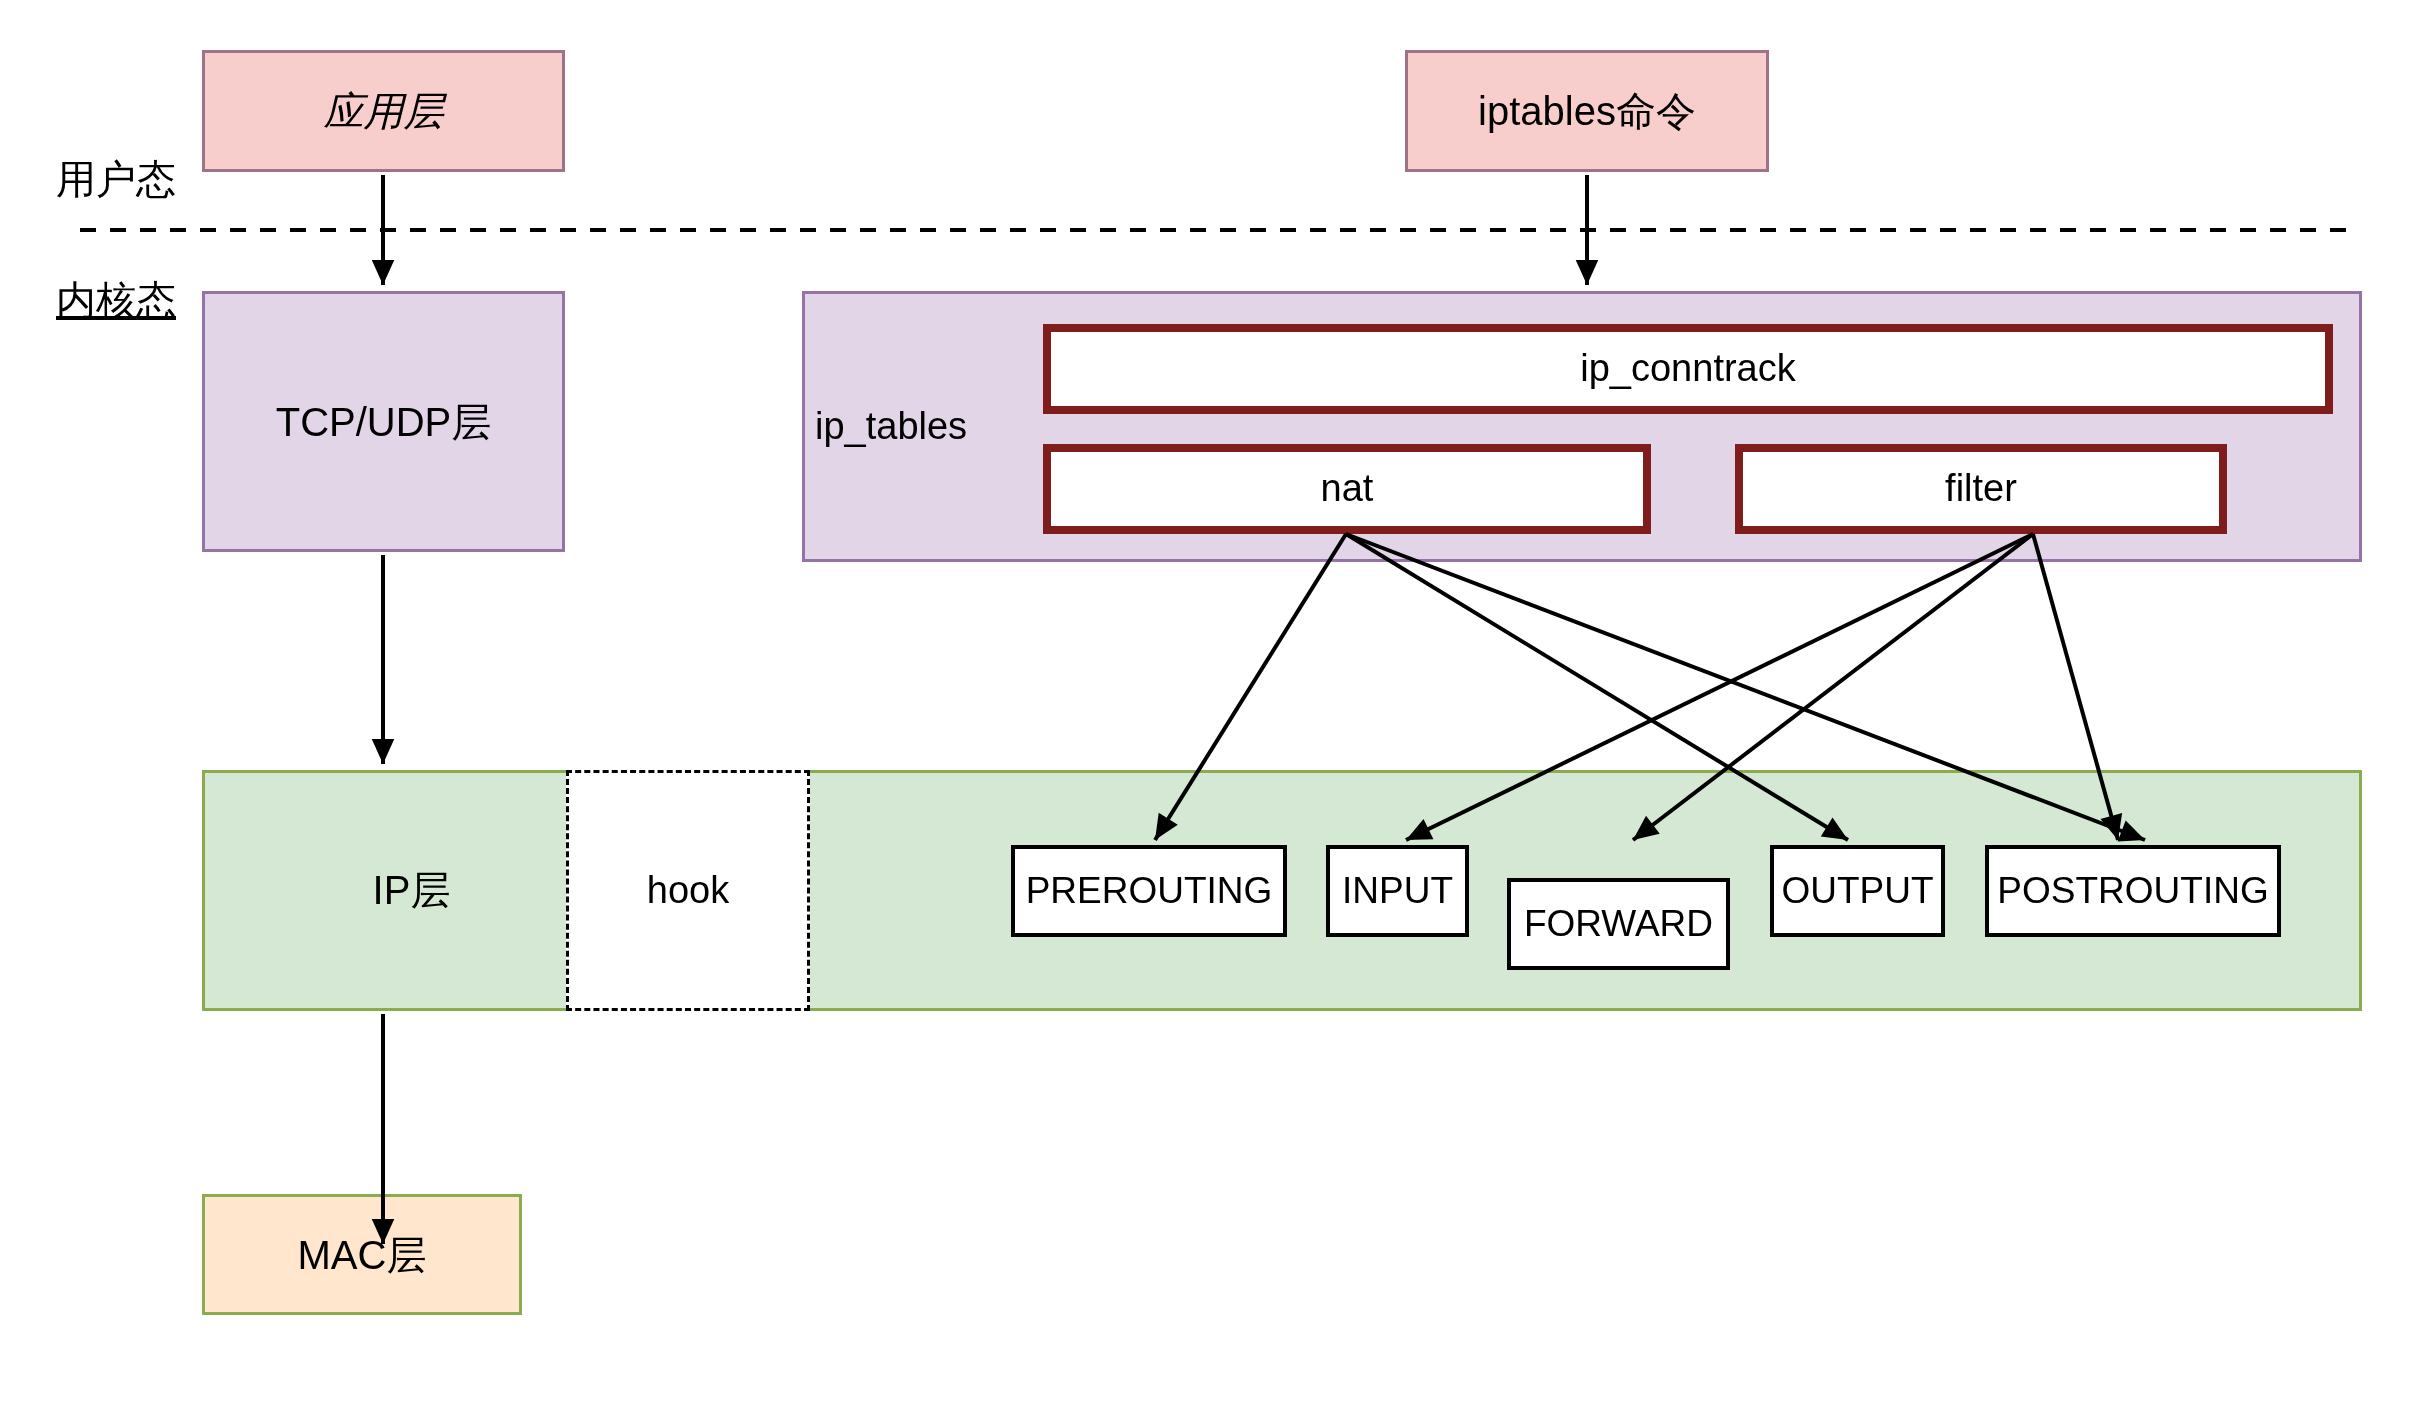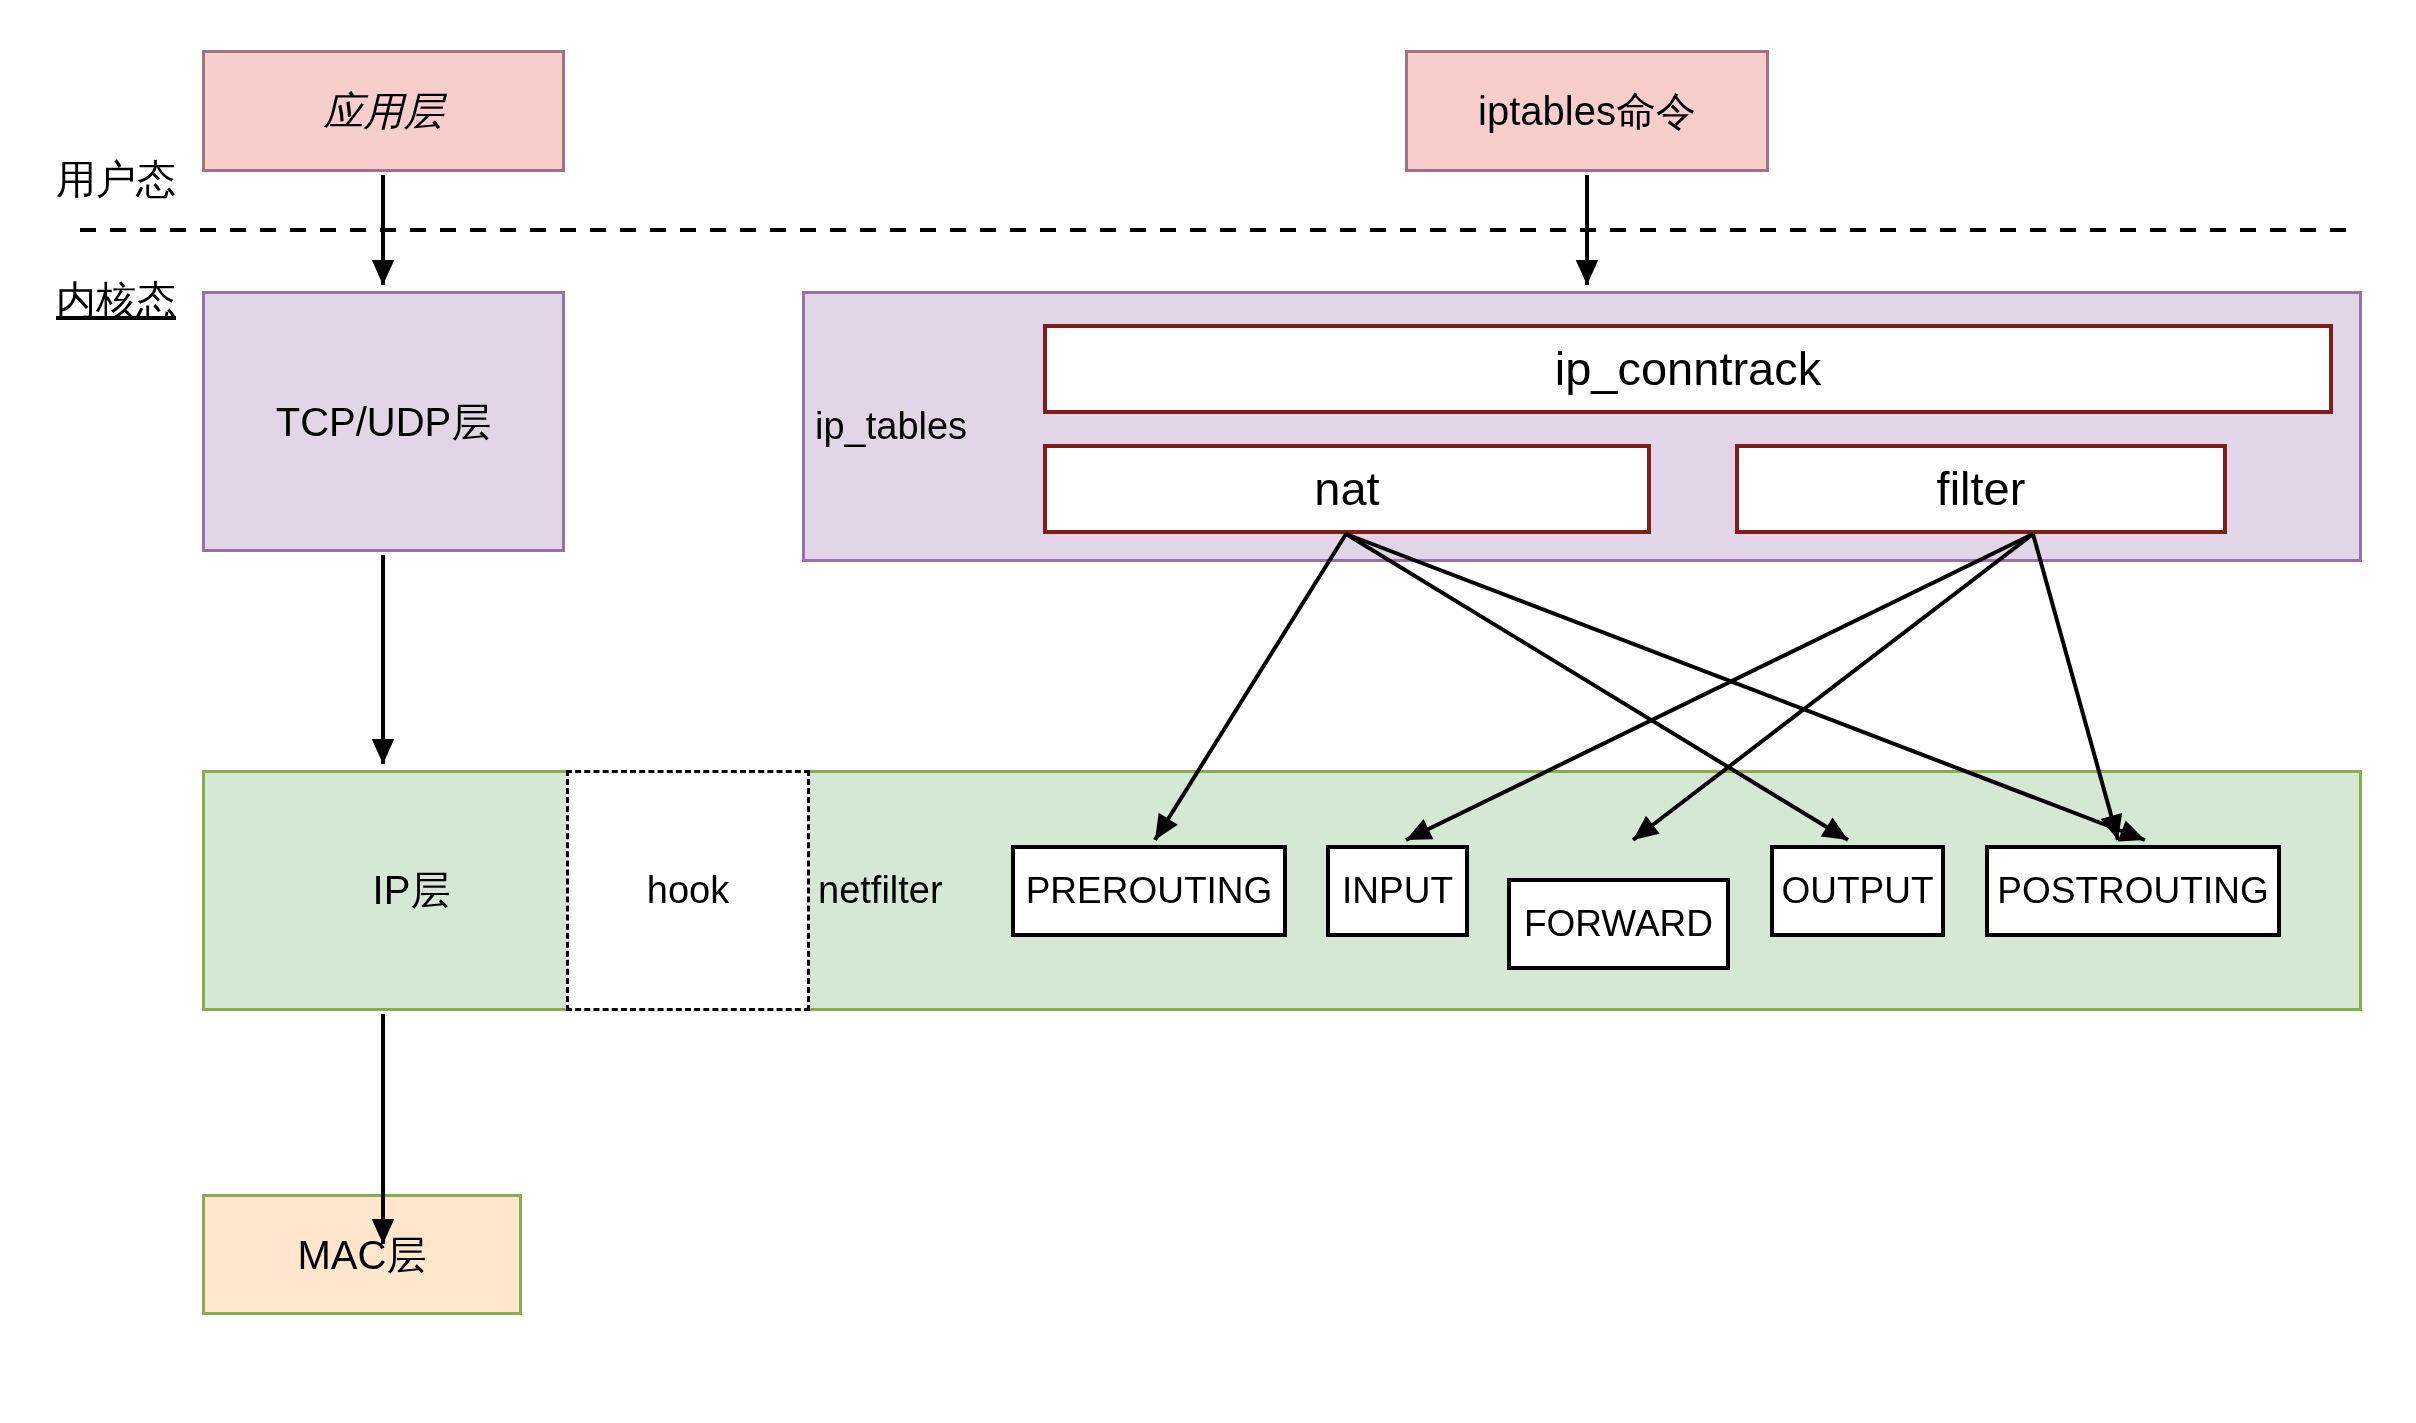--- a/index.html
+++ b/index.html
@@ -37,22 +37,22 @@
   }
   .container-label {
     position: absolute;
     left: 10px;
     top: 50%;
     transform: translateY(-50%);
     font-size: 38px;
   }
   .white-box {
     background: #ffffff;
-    border: 4px solid #7f1d1d;
-    font-size: 47px;
+    border: 8px solid #7f1d1d;
+    font-size: 38px;
   }
   .green-band {
     background: #d5e8d4;
     border: 3px solid #8aab4f;
   }
   .peach {
     background: #ffe6cc;
     border: 3px solid #8aab4f;
     font-size: 40px;
   }
@@ -109,21 +109,20 @@
   <div class="box purple" style="left:802px; top:291px; width:1560px; height:271px;">
     <span class="container-label">ip_tables</span>
     <div class="box white-box" style="left:238px; top:30px; width:1290px; height:90px;">ip_conntrack</div>
     <div class="box white-box" style="left:238px; top:150px; width:608px; height:90px;">nat</div>
     <div class="box white-box" style="left:930px; top:150px; width:492px; height:90px;">filter</div>
   </div>
 
   <div class="box green-band" style="left:202px; top:770px; width:2160px; height:241px;"></div>
   <div class="band-label" style="left:202px; top:770px; width:419px; height:241px;">IP层</div>
   <div class="box hook-box" style="left:566px; top:770px; width:244px; height:241px;">hook</div>
-  <div class="band-label left-align" style="left:818px; top:770px; width:210px; height:241px;">netfilter</div>
 
   <div class="box chain" style="left:1011px; top:845px; width:276px; height:92px;">PREROUTING</div>
   <div class="box chain" style="left:1326px; top:845px; width:143px; height:92px;">INPUT</div>
   <div class="box chain" style="left:1507px; top:845px; width:223px; height:92px;margin-top:33px;">FORWARD</div>
   <div class="box chain" style="left:1770px; top:845px; width:175px; height:92px;">OUTPUT</div>
   <div class="box chain" style="left:1985px; top:845px; width:296px; height:92px;">POSTROUTING</div>
 
   <div class="box peach" style="left:202px; top:1194px; width:320px; height:121px;">MAC层</div>
 
   <svg id="arrows-svg" viewBox="0 0 2416 1423" xmlns="http://www.w3.org/2000/svg">

